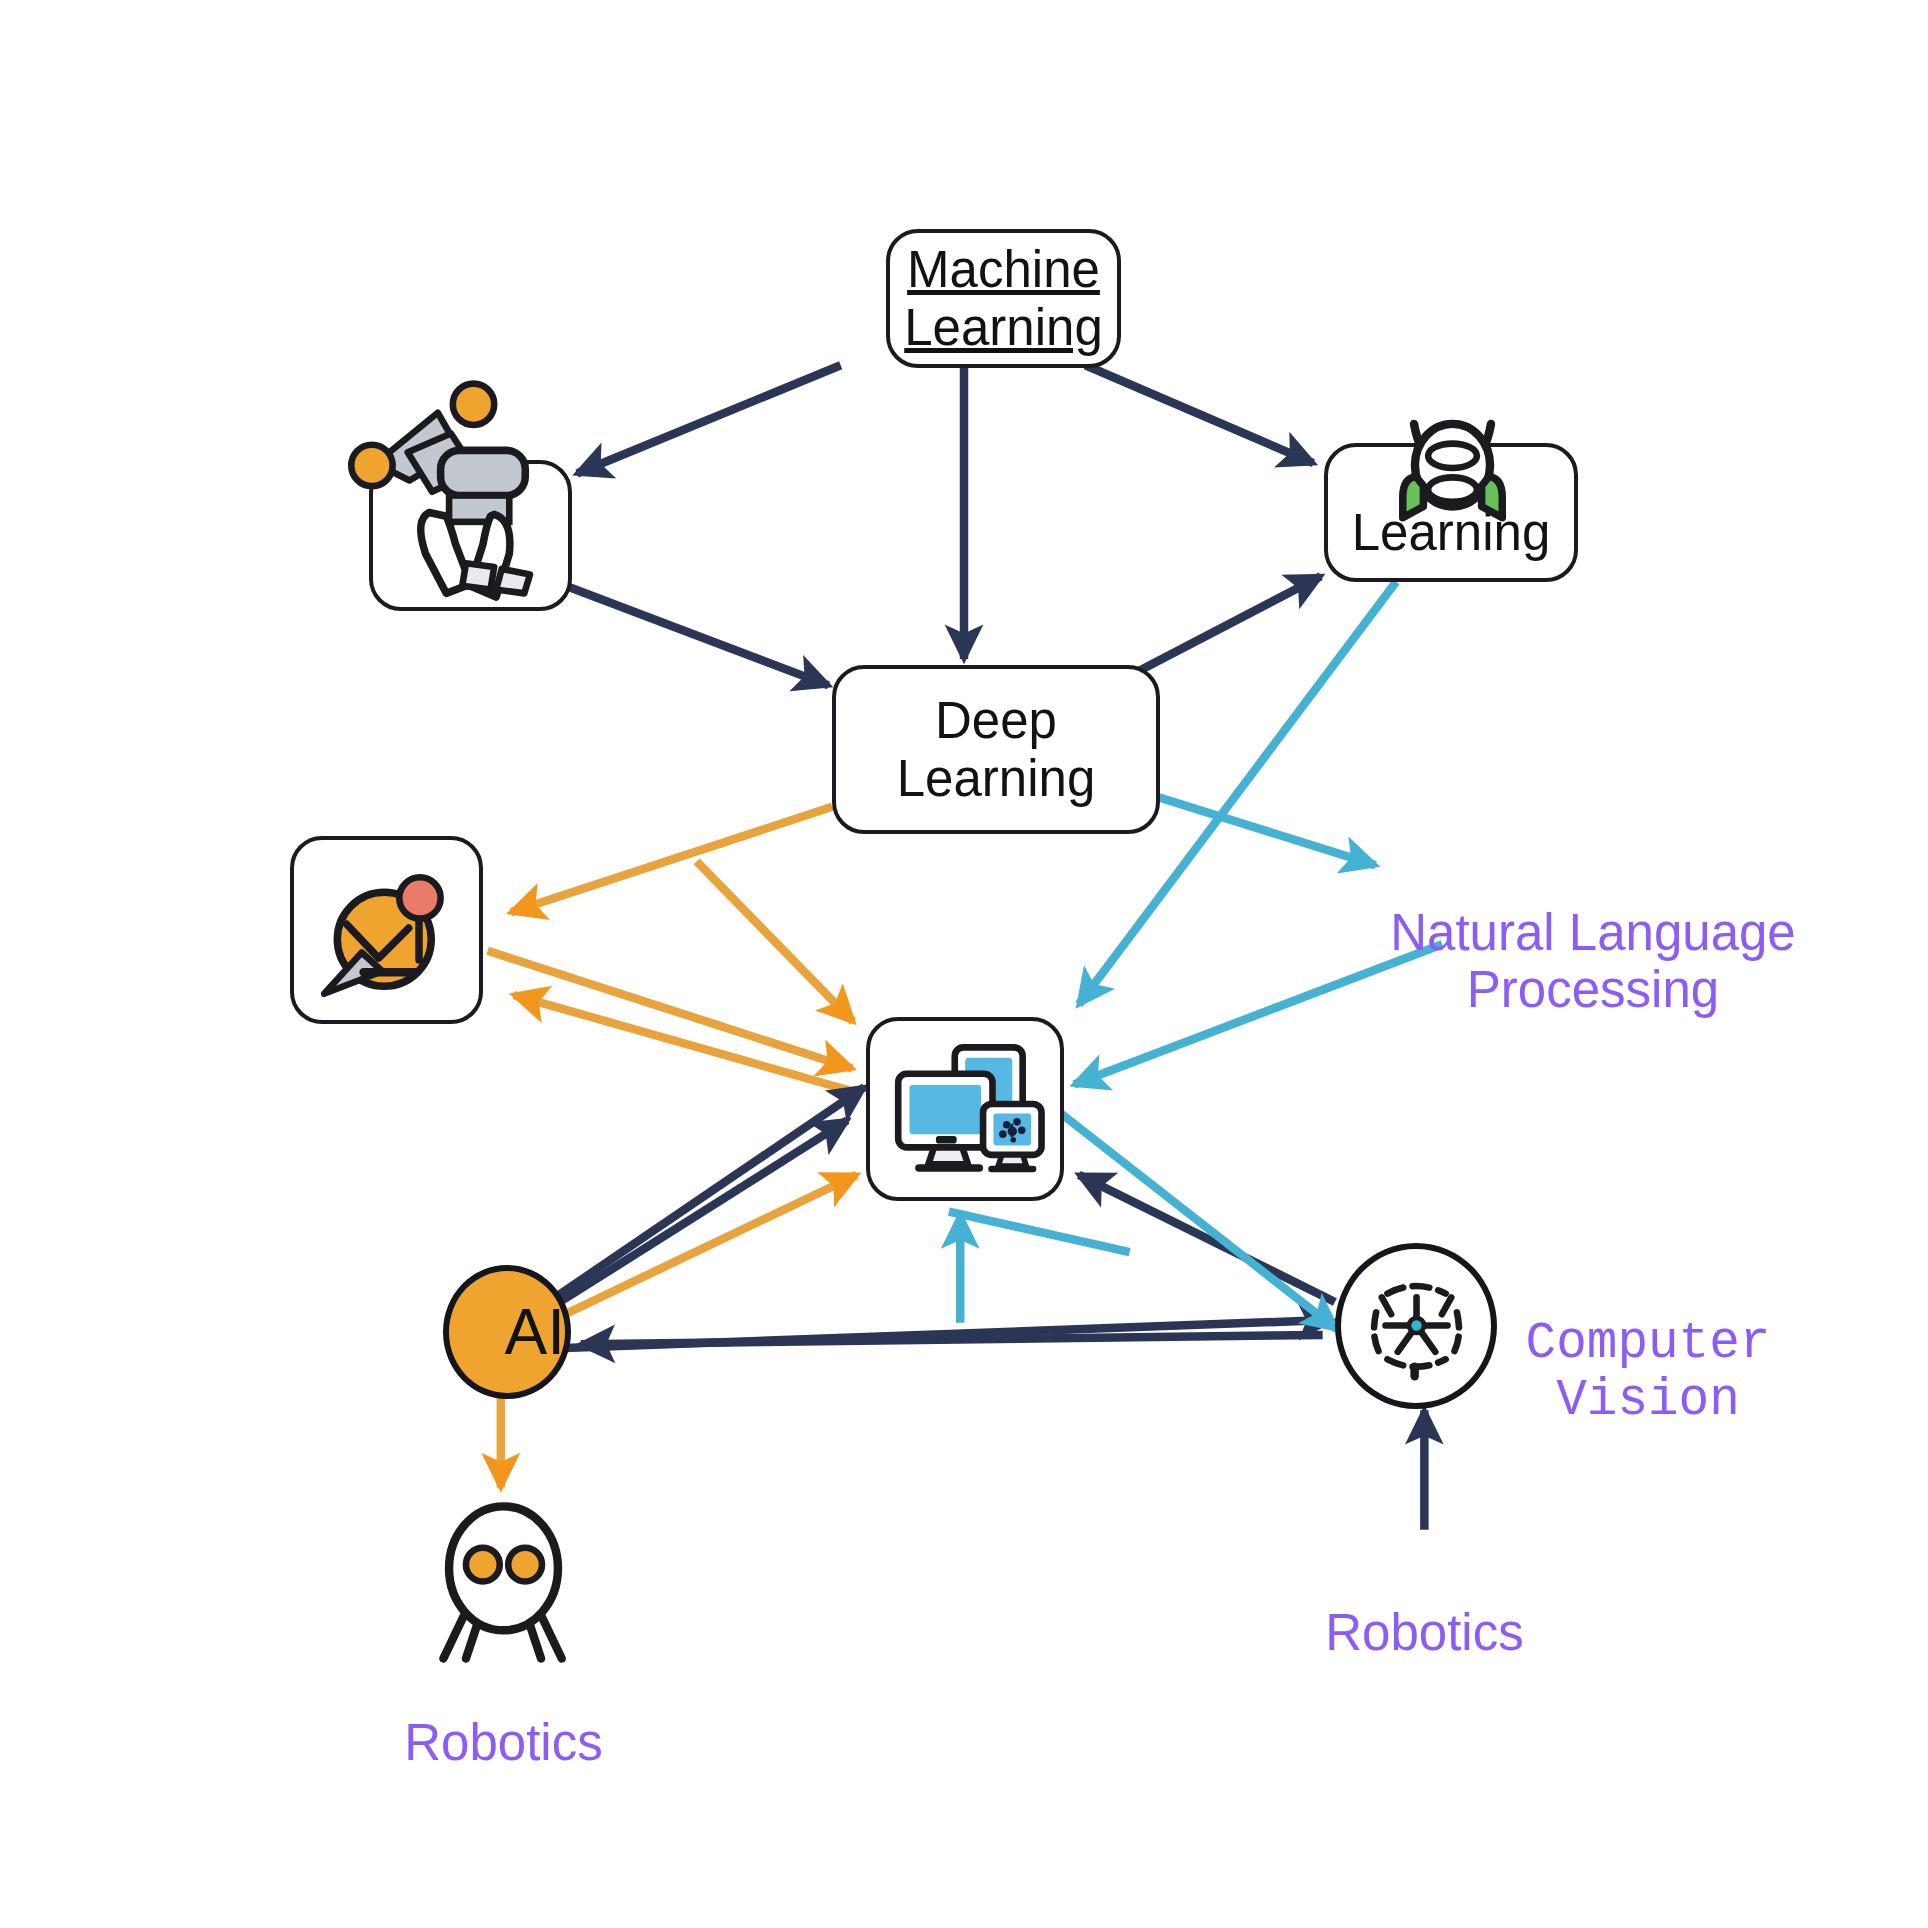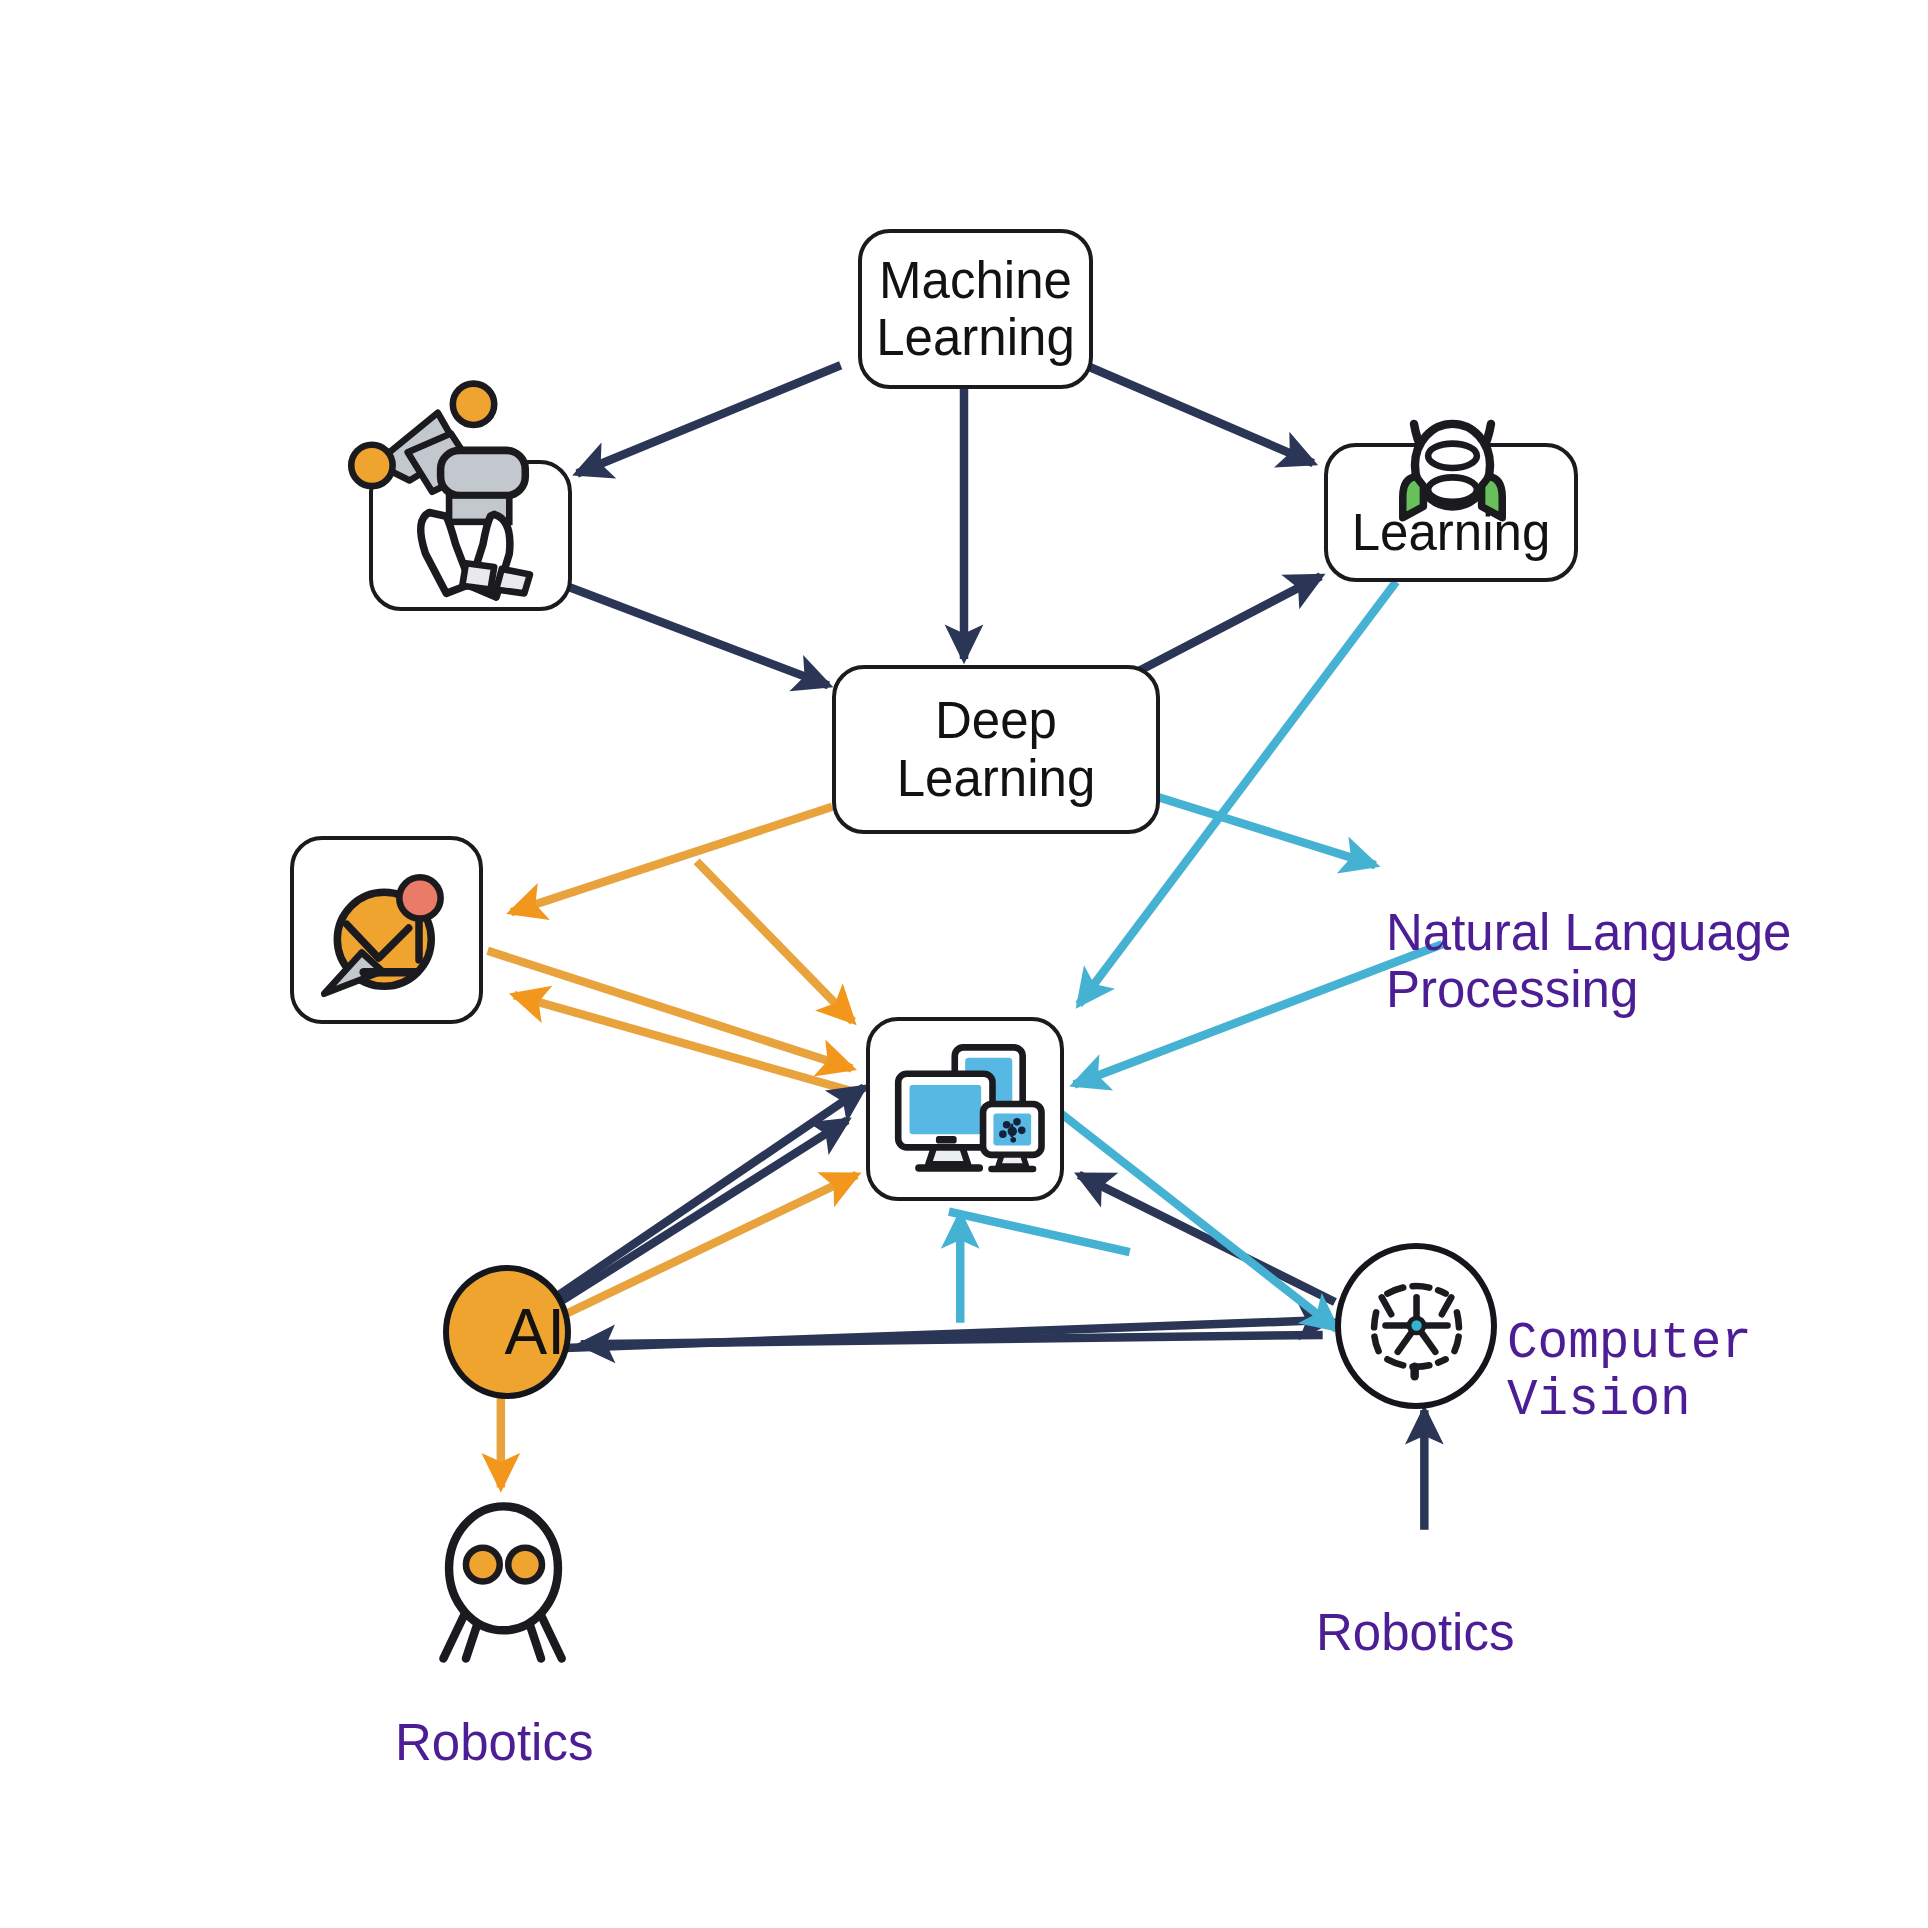--- a/index.html
+++ b/index.html
@@ -11,22 +11,22 @@
   .rbox{
     background:#ffffff;border:4.7px solid #1b1b1f;border-radius:32px;
     display:flex;align-items:center;justify-content:center;
     text-align:center;color:#121212;line-height:1.12;
   }
   .rbox.txt{font-size:51px;}
   .iconbox{
     background:#ffffff;border:4.7px solid #1b1b1f;border-radius:32px;
   }
   .label{
-    position:absolute;color:#4c1d95;font-size:51px;line-height:1.12;
-    white-space:pre-line;
+    position:absolute;color:#8b5cf6;font-size:51px;line-height:1.12;
+    text-align:center;white-space:pre-line;
   }
   .circle-node{
     position:absolute;border-radius:50%;box-sizing:border-box;
   }
   .ai-circle{
     background:#efa430;border:6.6px solid #15161c;
     display:flex;align-items:center;justify-content:flex-end;
     font-size:64px;color:#121212;font-weight:400;
   }
   .cv-circle{background:#fff;border:6.6px solid #15161c;}
@@ -90,21 +90,21 @@
 
       <path d="M1020,1405 L1020,1290" stroke="#45b2d3" stroke-width="9" marker-end="url(#ah-blue)"></path>
       <path d="M1008,1287 L1200,1330" stroke="#45b2d3" stroke-width="9"></path>
 
       <path d="M532,1485 L532,1580" stroke="#e8a33d" stroke-width="9" marker-end="url(#ah-orange)"></path>
 
       <path d="M1513,1625 L1513,1498" stroke="#2b3555" stroke-width="9" marker-end="url(#ah-navy)"></path>
     </g>
   </svg>
 
-  <div class="node rbox txt" style="left:858px;top:229px;width:235px;height:160px;">
+  <div class="node rbox txt" style="left:886px;top:229px;width:235px;height:139px;text-decoration:underline;">
     <span style="white-space:pre-line;">Machine
 Learning</span>
   </div>
 
   <div class="node iconbox" style="left:369px;top:460px;width:203px;height:151px;">
   </div>
   <svg style="position:absolute;left:334px;top:377px;width:264px;height:254px;" viewBox="0 0 280 270">
 
     <path d="M44 92 L110 38 L133 78 L80 110 Z" fill="#c2c8ce" stroke="#1b1b1f" stroke-width="7" stroke-linejoin="round"></path>
     <path d="M78 80 L124 60 L150 100 L104 122 Z" fill="#c2c8ce" stroke="#1b1b1f" stroke-width="7" stroke-linejoin="round"></path>

